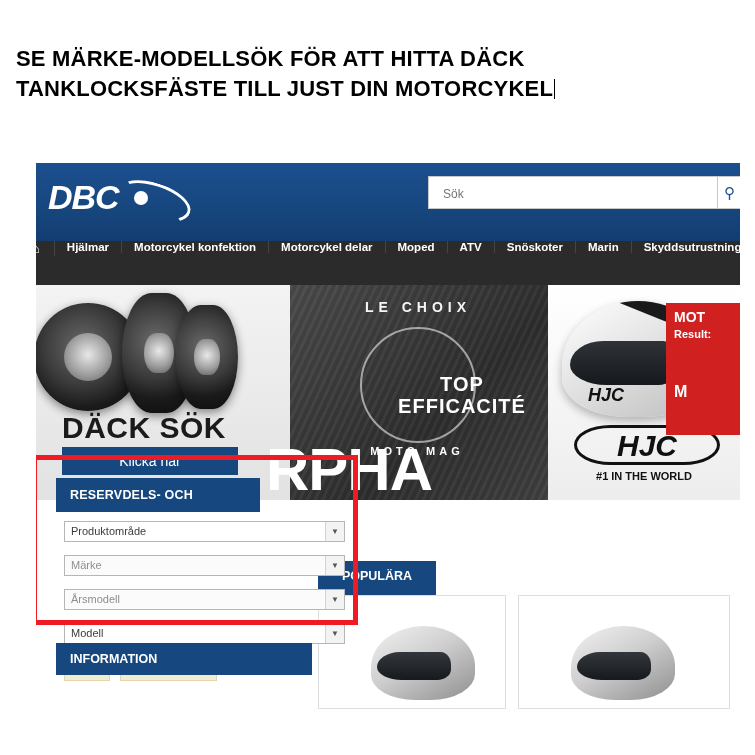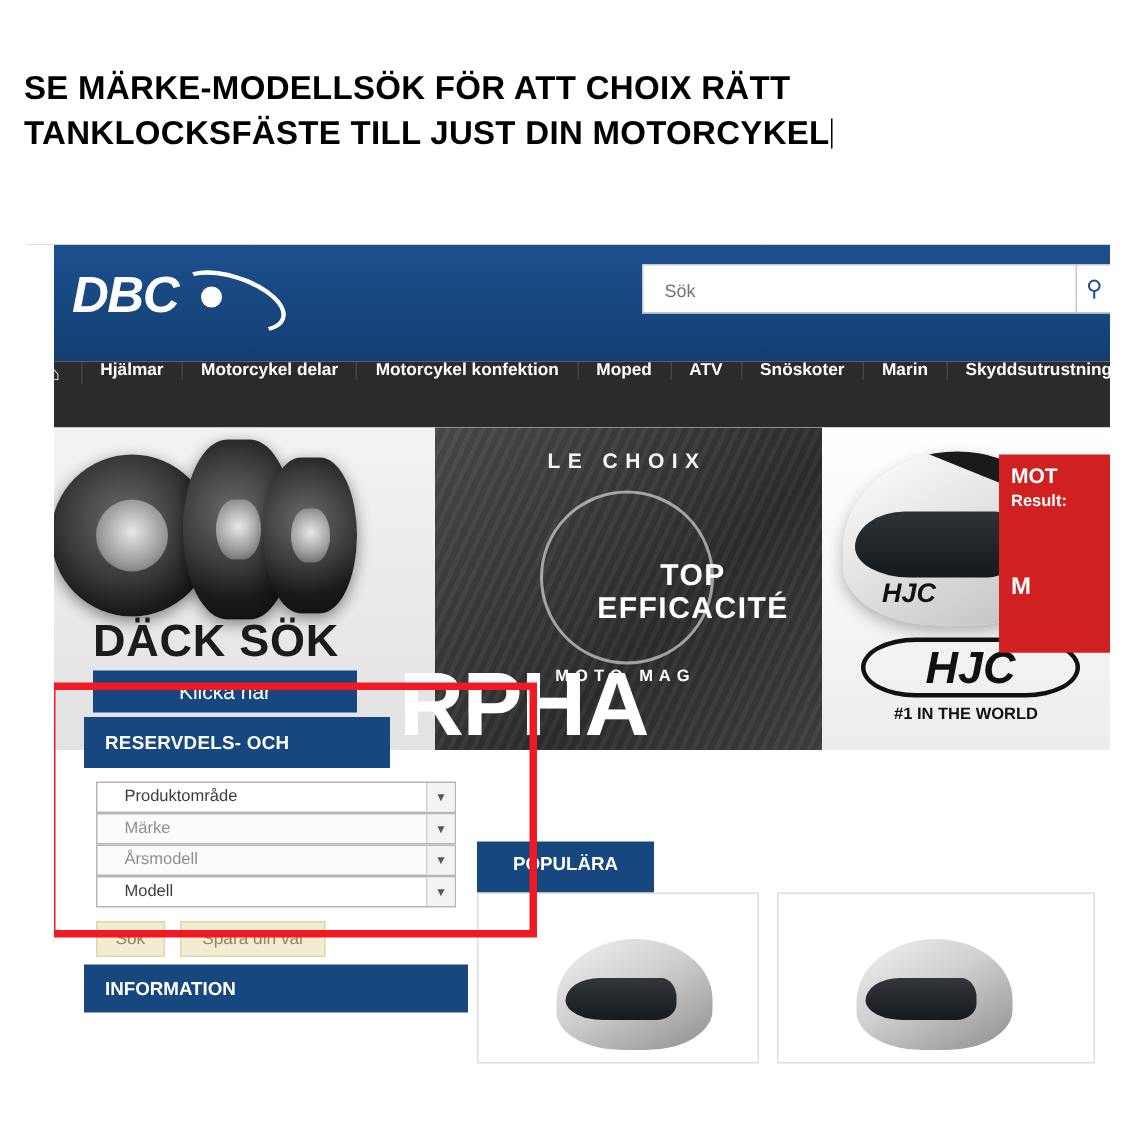--- a/index.html
+++ b/index.html
@@ -379,30 +379,30 @@
     letter-spacing: .2px;
   }
   .widget-body {
     width: 256px;
     background: #ffffff;
     padding: 9px 8px 10px 8px;
     box-sizing: border-box;
   }
   .sel {
     position: relative;
-    width: 240px;
+    width: 281px;
     height: 21px;
-    margin-bottom: 0;
+    margin-bottom: 13px;
     border: 1px solid #b6b6b6;
     background: #ffffff;
     box-sizing: border-box;
     font-size: 11px;
     color: #3c3c3c;
     line-height: 19px;
-    padding-left: 18px;
+    padding-left: 6px;
   }
   .sel.disabled { color: #8e8e8e; background: #fbfbfb; }
   .sel .arrow {
     position: absolute;
     right: 0; top: 0;
     width: 18px; height: 19px;
     border-left: 1px solid #d3d3d3;
     text-align: center;
     font-size: 8px;
     line-height: 19px;
@@ -489,21 +489,21 @@
   .shot-mask-left {
     position: absolute;
     left: 0; top: 0; width: 18px; height: 580px;
     background: #ffffff;
   }
 </style>
 </head>
 <body>
 
 <div class="doc-heading">
-  <div>SE MÄRKE-MODELLSÖK FÖR ATT CHOIX RÄTT</div>
+  <div>SE MÄRKE-MODELLSÖK FÖR ATT HITTA DÄCK</div>
   <div>
     <span>TANKLOCKSFÄSTE TILL JUST DIN MOTORCYKEL</span><span class="caret"></span>
   </div>
 </div>
 
 <div class="shot">
 
   <div class="site-header">
     <div class="logo">
       <div class="logo-text">DBC</div>
@@ -512,22 +512,22 @@
     </div>
     <div class="search-box">
       <input type="text" placeholder="Sök" style="">
     </div>
     <div class="search-btn">⚲</div>
   </div>
 
   <div class="nav">
     <div class="nav-item home">⌂</div>
     <div class="nav-item">Hjälmar</div>
+    <div class="nav-item">Motorcykel konfektion</div>
     <div class="nav-item">Motorcykel delar</div>
-    <div class="nav-item">Motorcykel konfektion</div>
     <div class="nav-item">Moped</div>
     <div class="nav-item">ATV</div>
     <div class="nav-item">Snöskoter</div>
     <div class="nav-item">Marin</div>
     <div class="nav-item">Skyddsutrustning</div>
 
   </div>
 
   <div class="banner">
 

